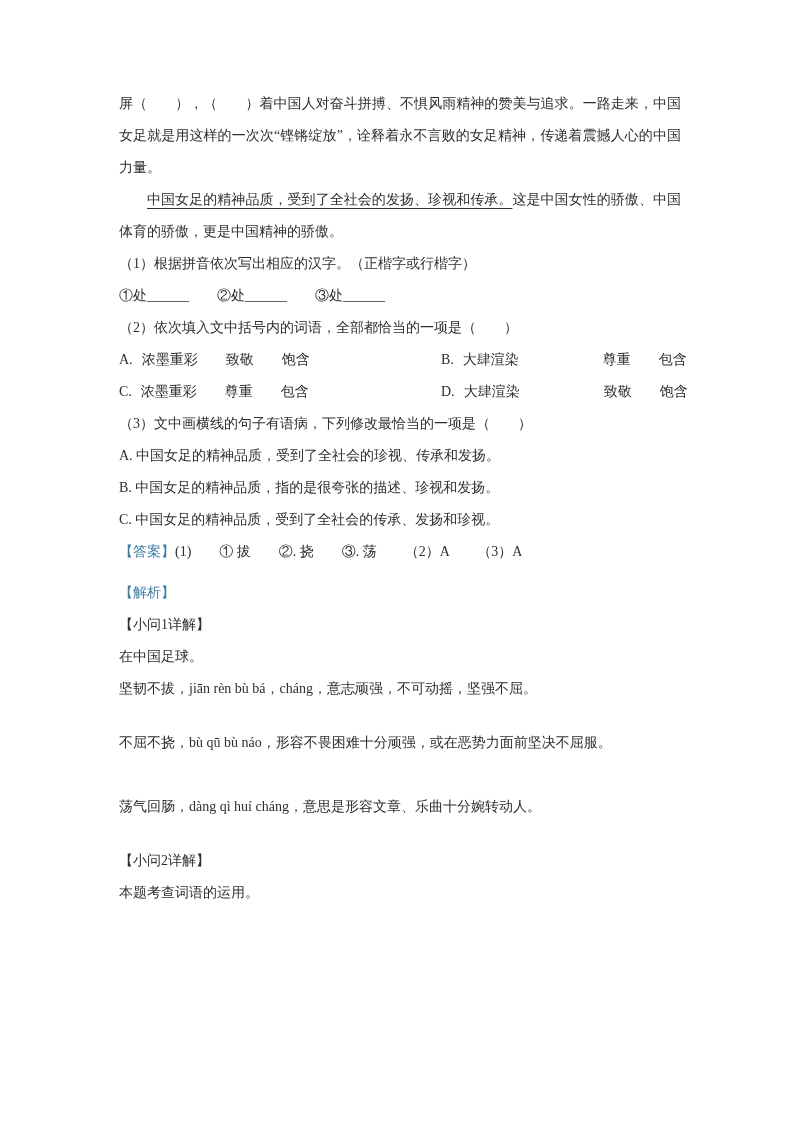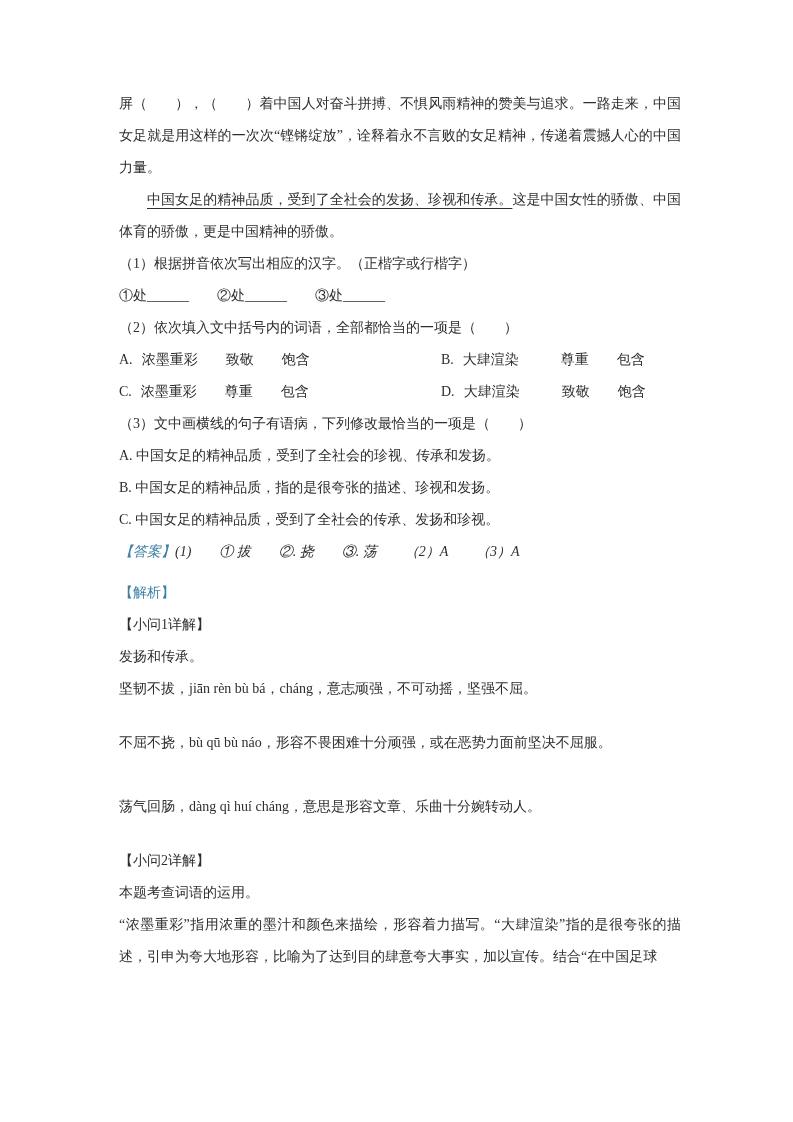--- a/index.html
+++ b/index.html
@@ -31,24 +31,24 @@
     text-decoration-thickness: 1px;
   }
   .blank-row { display: flex; gap: 28px; }
   .q2grid {
     display: grid;
     grid-template-columns: 322px auto;
   }
   .opt { white-space: nowrap; }
   .opt .lbl { margin-right: 9px; }
   .opt .w { margin-right: 28px; }
-  .opt .w.wide { margin-right: 42px; }
+  .opt .w.wide { margin-right: 84px; }
   .opt .w.last { margin-right: 0; }
   .accent { color: var(--accent); }
-  .answer-line { margin-top: 0; font-style: italic; }
+  .answer-line { margin-top: 0; }
   .jiexi-line { margin-top: 9px; }
   .mb-sm { margin-bottom: 22px; }
   .mb-md { margin-bottom: 32px; }
 </style>
 </head>
 <body>
 
 <div class="page">
   <div class="content">
 
@@ -85,23 +85,22 @@
 
     <p class="para">A. 中国女足的精神品质，受到了全社会的珍视、传承和发扬。</p>
     <p class="para">B. 中国女足的精神品质，指的是很夸张的描述、珍视和发扬。</p>
     <p class="para">C. 中国女足的精神品质，受到了全社会的传承、发扬和珍视。</p>
 
     <p class="para answer-line"><span class="accent">【答案】</span><span>(1)　　① 拔　　②. 挠　　③. 荡　　（2）A　　（3）A</span></p>
 
     <p class="para jiexi-line accent">【解析】</p>
 
     <p class="para">【小问1详解】</p>
-    <p class="para">发扬和传承。</p>
+    <p class="para">在中国足球。</p>
     <p class="para mb-sm">坚韧不拔，jiān rèn bù bá，cháng，意志顽强，不可动摇，坚强不屈。</p>
     <p class="para mb-md">不屈不挠，bù qū bù náo，形容不畏困难十分顽强，或在恶势力面前坚决不屈服。</p>
     <p class="para mb-sm">荡气回肠，dàng qì huí cháng，意思是形容文章、乐曲十分婉转动人。</p>
 
     <p class="para">【小问2详解】</p>
     <p class="para">本题考查词语的运用。</p>
-    <p class="para">“浓墨重彩”指用浓重的墨汁和颜色来描绘，形容着力描写。“大肆渲染”指的是很夸张的描述，引申为夸大地形容，比喻为了达到目的肆意夸大事实，加以宣传。结合“在中国足球</p>
 
   </div>
 </div>
 
 </body></html>

